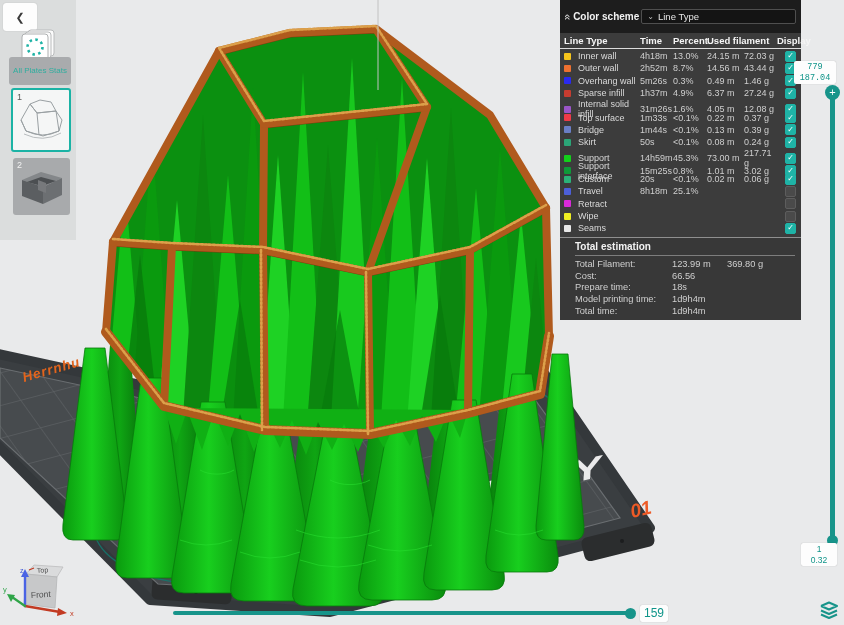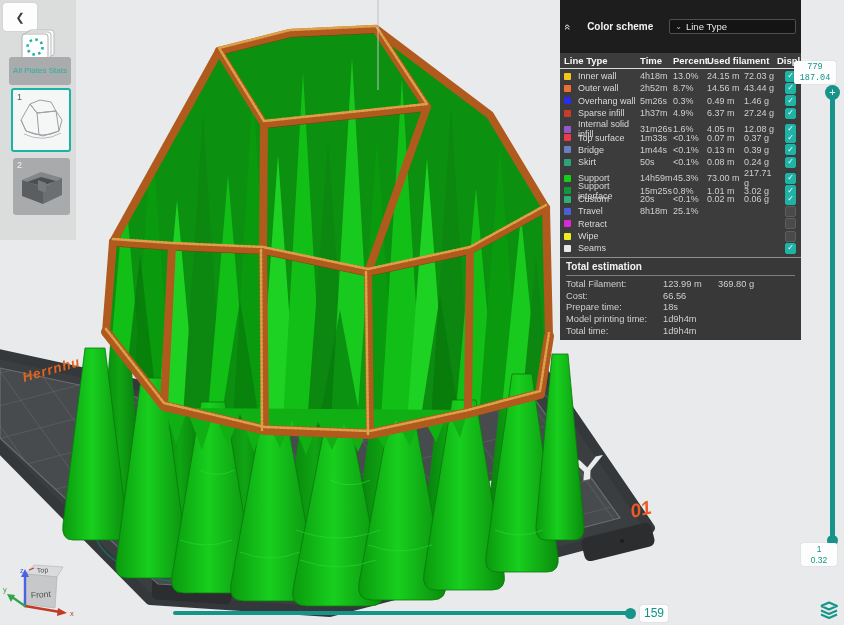--- a/index.html
+++ b/index.html
@@ -28,21 +28,21 @@
   }
   .tile-plate2{left:13px;top:158px;width:57px;height:57px;background:#a8aaac;}
   .tile-num{position:absolute;left:4px;top:2px;font-size:9px;color:#5a5a5a;}
   .tile-plate2 .tile-num{color:#f2f2f2;}
   
   .panel{
     position:absolute;left:560px;top:0;width:241px;height:316px;background:#3c3c3c;
     color:#dedede;font-size:9px;
   }
   .panel-header{
-    height:17px;background:#1d1d1d;display:flex;align-items:center;padding:18px 5px;gap:16px;
+    height:17px;background:#1d1d1d;display:flex;align-items:center;padding:8px 5px;gap:2px;
   }
   .chev-collapse{display:inline-block;transform:rotate(90deg);font-size:11px;color:#e8e8e8;cursor:pointer;}
   .panel-title{font-weight:bold;font-size:10px;color:#f2f2f2;white-space:nowrap;}
   .dropdown{
     flex:1;height:13px;background:#141414;border:1px solid #4f4f4f;border-radius:2px;
     display:flex;align-items:center;gap:4px;padding:0 5px;color:#e5e5e5;font-size:9.5px;cursor:pointer;
   }
   .dd-chev{font-size:8px;color:#bdbdbd;line-height:6px;}
   .col-head{
     display:grid;grid-template-columns:76px 33px 34px 70px 1fr;
@@ -59,21 +59,21 @@
   .chk{
     width:9px;height:9px;border-radius:2px;background:#4a4a4a;border:1px solid #5d5d5d;
     display:flex;align-items:center;justify-content:center;cursor:pointer;
     margin-left:8px;
   }
   .chk .tick{display:none;font-style:normal;color:#fff;font-size:8px;line-height:8px;}
   .chk.on{background:#1fb3a6;border-color:#1fb3a6;}
   .chk.on .tick{display:block;}
   .totals{
     margin-top:3px;border-top:1px solid #8f8f8f;background:#383838;
-    padding:3px 6px 4px 6px;
+    padding:3px 6px 4px 15px;
   }
   .totals-title{font-weight:bold;font-size:10px;color:#f2f2f2;padding-bottom:3px;border-bottom:1px solid #7d7d7d;margin-bottom:2px;}
   .trow{display:grid;grid-template-columns:97px 55px 1fr;height:11.6px;align-items:center;color:#cfcfcf;font-size:9.3px;}
   
   .vtrack{position:absolute;left:830px;top:88px;width:5px;height:452px;background:#17948a;border-radius:3px;cursor:pointer;}
   .vhandle-top{
     position:absolute;left:825px;top:85px;width:15px;height:15px;border-radius:50%;
     background:#17948a;color:#fff;font-size:11px;line-height:14px;text-align:center;cursor:pointer;
   }
   .vhandle-bot{position:absolute;left:827px;top:535px;width:11px;height:11px;border-radius:50%;background:#17948a;cursor:pointer;}
@@ -381,21 +381,21 @@
         <span class="val">12.08 g</span>
         <span class="chk on">
           <i class="tick">✓</i>
         </span>
       </div>
     <div class="row">
         <span class="sw" style="background-color: rgb(238, 58, 72);"></span>
         <span>Top surface</span>
         <span class="val">1m33s</span>
         <span class="val">&lt;0.1%</span>
-        <span class="val">0.07 m</span>
+        <span class="val">0.22 m</span>
         <span class="val">0.37 g</span>
         <span class="chk on">
           <i class="tick">✓</i>
         </span>
       </div>
     <div class="row">
         <span class="sw" style="background-color: rgb(106, 126, 198);"></span>
         <span>Bridge</span>
         <span class="val">1m44s</span>
         <span class="val">&lt;0.1%</span>

